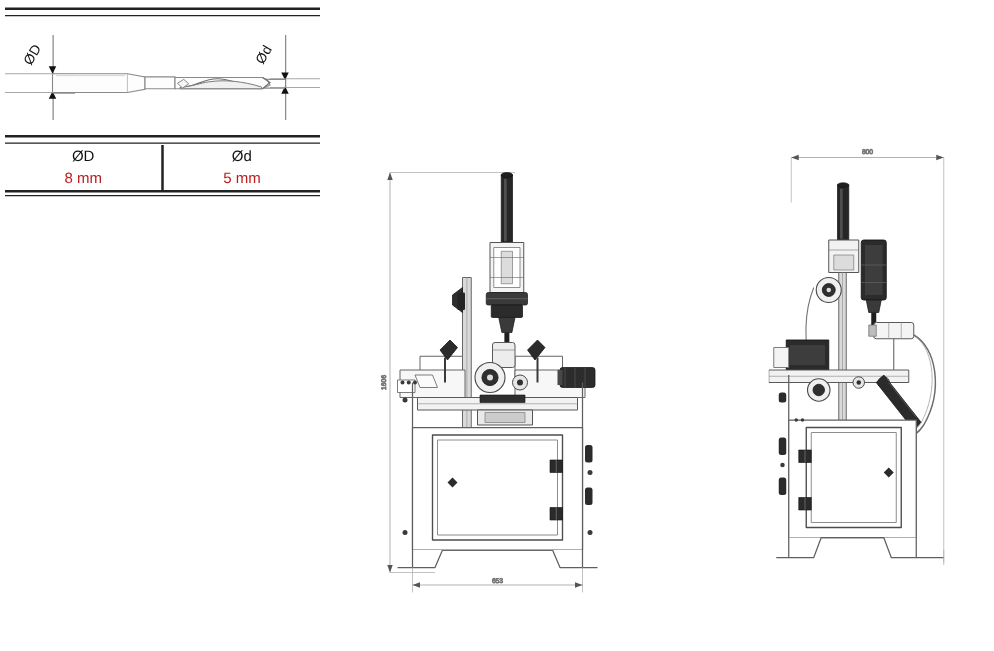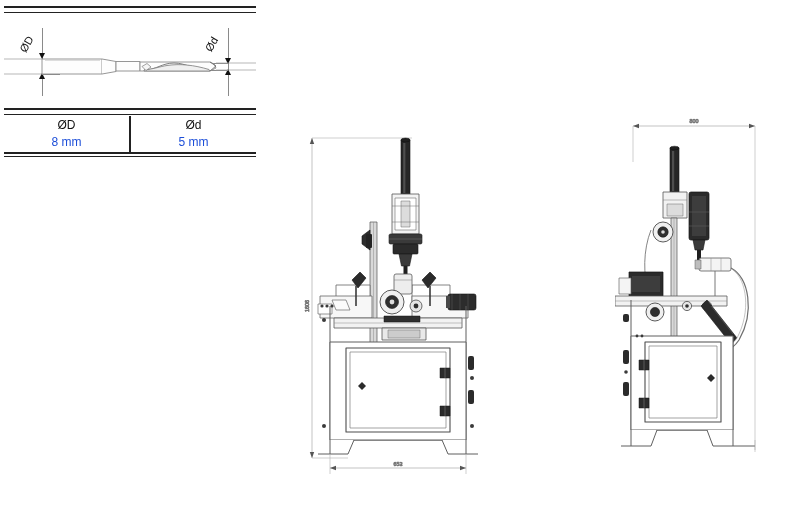--- a/index.html
+++ b/index.html
@@ -109,21 +109,21 @@
     border-left: 2px solid #222222;
   }
   .spec-head {
     font-size: 12px;
     line-height: 17px;
     color: #111111;
   }
   .spec-val {
     font-size: 12px;
     line-height: 17px;
-    color: #1d4ed8;
+    color: #b91c1c;
   }
 
   
   .drawing {
     position: absolute;
   }
   #front-view { left: 300px; top: 110px; width: 200px; height: 380px; }
   #side-view  { left: 615px; top: 100px; width: 175px; height: 380px; }
 
   .drawing svg { display: block; }

